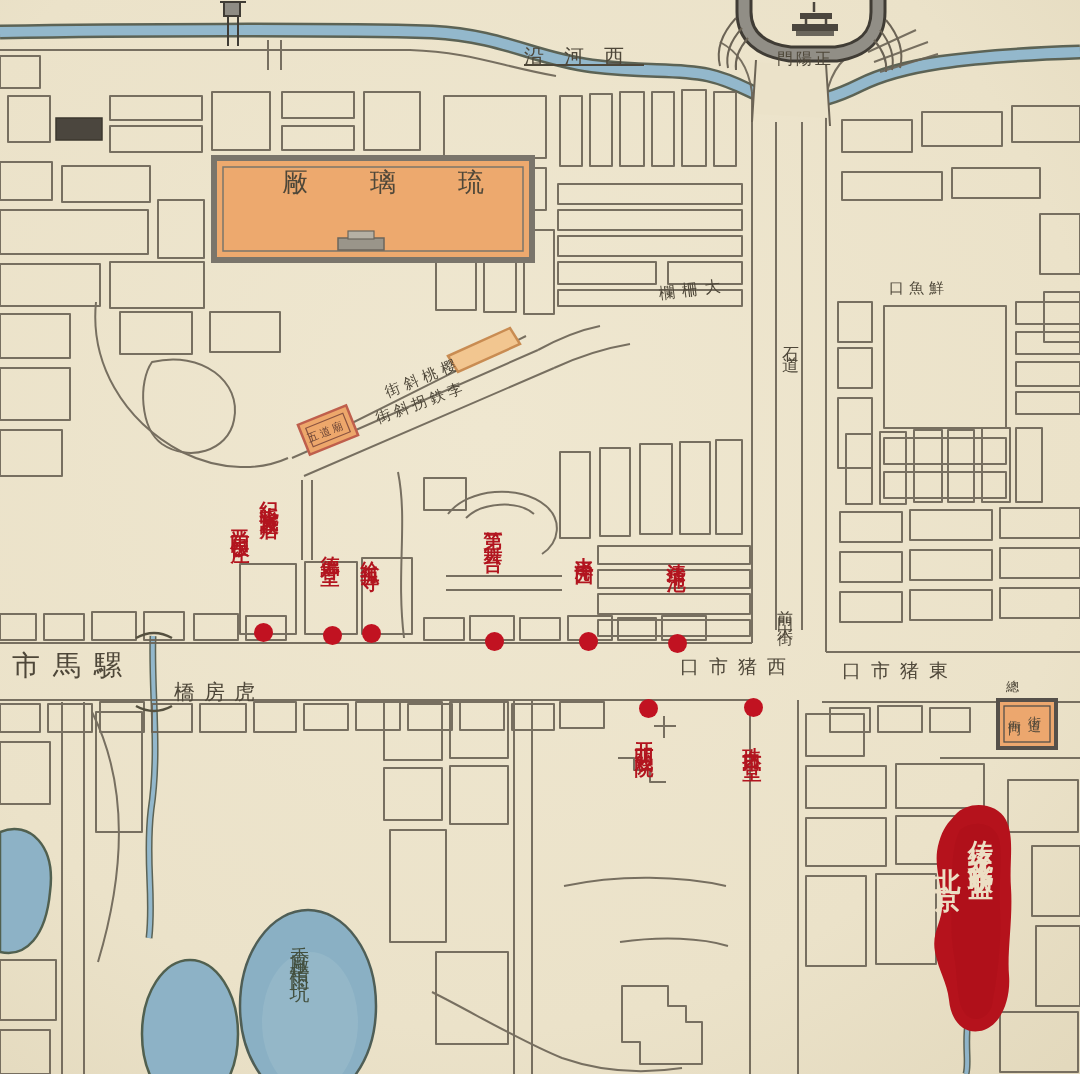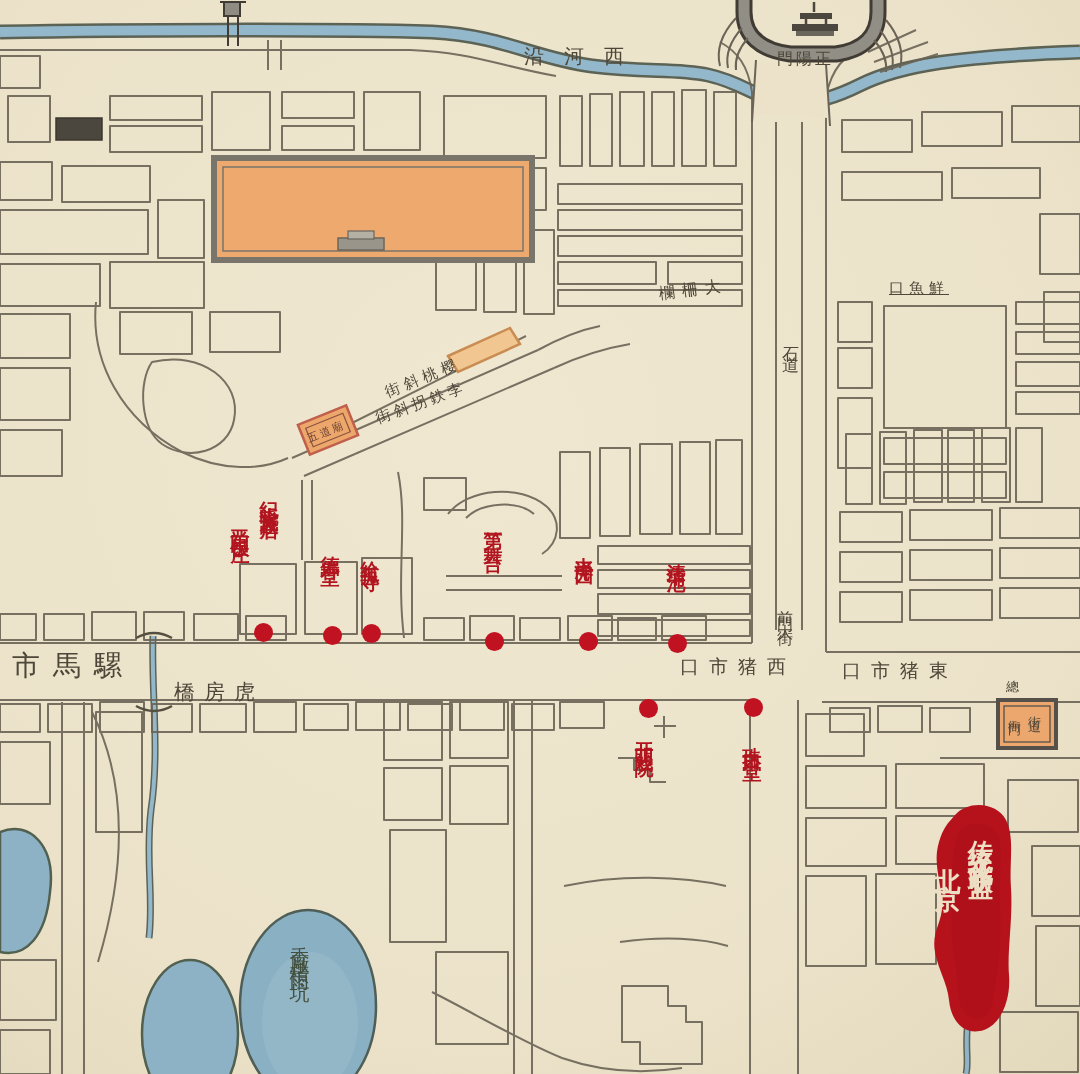--- a/index.html
+++ b/index.html
@@ -271,24 +271,25 @@
 
   <g>
     <path d="M955,815 C968,800 997,802 1006,820 C1015,838 1009,862 1011,888 C1013,918 1007,952 1009,975
              C1011,1000 1001,1024 984,1030 C966,1036 951,1023 949,1000 C947,982 939,972 935,952
              C931,930 944,922 942,900 C940,878 933,862 939,842 C943,828 948,823 955,815 Z" fill="#b5121c"></path>
     <path d="M960,830 C972,820 992,822 998,836 C1004,852 998,880 1000,910 C1002,945 996,985 992,1005
              C988,1020 972,1024 964,1012 C956,1000 958,975 954,955 C950,935 952,912 952,890 C952,868 952,845 960,830 Z" fill="#a60f18" opacity="0.35"></path>
   </g>
 </svg>
 
-<div class="lbl" style="left:524px;top:46px;font-size:20px;letter-spacing:20px;">沿河西</div>
+<div class="lbl" style="left:524px;top:46px;font-size:20px;letter-spacing:20px;text-decoration:underline;">沿河西</div>
 <div class="lbl" style="left:777px;top:51px;font-size:16px;letter-spacing:3px;">門陽正</div>
+<div class="lbl" style="left:282px;top:170px;font-size:26px;letter-spacing:62px;">厰璃琉</div>
 <div class="lbl rot" style="left:658px;top:286px;font-size:16px;letter-spacing:7px;transform:rotate(-7deg);">欄柵大</div>
-<div class="lbl" style="left:889px;top:281px;font-size:15px;letter-spacing:5px;text-decoration:underline;">口魚鮮</div>
+<div class="lbl" style="left:889px;top:281px;font-size:15px;letter-spacing:5px;">口魚鮮</div>
 <div class="lbl v" style="left:782px;top:333px;font-size:17px;letter-spacing:10px;">石道</div>
 <div class="lbl v" style="left:777px;top:597px;font-size:16px;letter-spacing:7px;">前門大街</div>
 <div class="lbl" style="left:12px;top:652px;font-size:28px;letter-spacing:13px;">市馬騾</div>
 <div class="lbl" style="left:174px;top:682px;font-size:21px;letter-spacing:9px;">橋房虎</div>
 <div class="lbl" style="left:680px;top:657px;font-size:19px;letter-spacing:10px;">口市猪西</div>
 <div class="lbl" style="left:842px;top:661px;font-size:19px;letter-spacing:10px;font-family:Liberation Serif, serif;">口市猪東</div>
 <div class="lbl rot" style="left:383px;top:386px;font-size:15px;letter-spacing:5px;transform:rotate(-22deg);">街斜桃樱</div>
 <div class="lbl rot" style="left:374px;top:412px;font-size:15px;letter-spacing:4px;transform:rotate(-20deg);">街斜拐鉄李</div>
 <div class="lbl rot" style="left:306px;top:434px;font-size:11px;letter-spacing:2px;transform:rotate(-22deg);color:#6a4335;">五道廟</div>
 <div class="lbl" style="left:1006px;top:680px;font-size:13px;">總</div>

